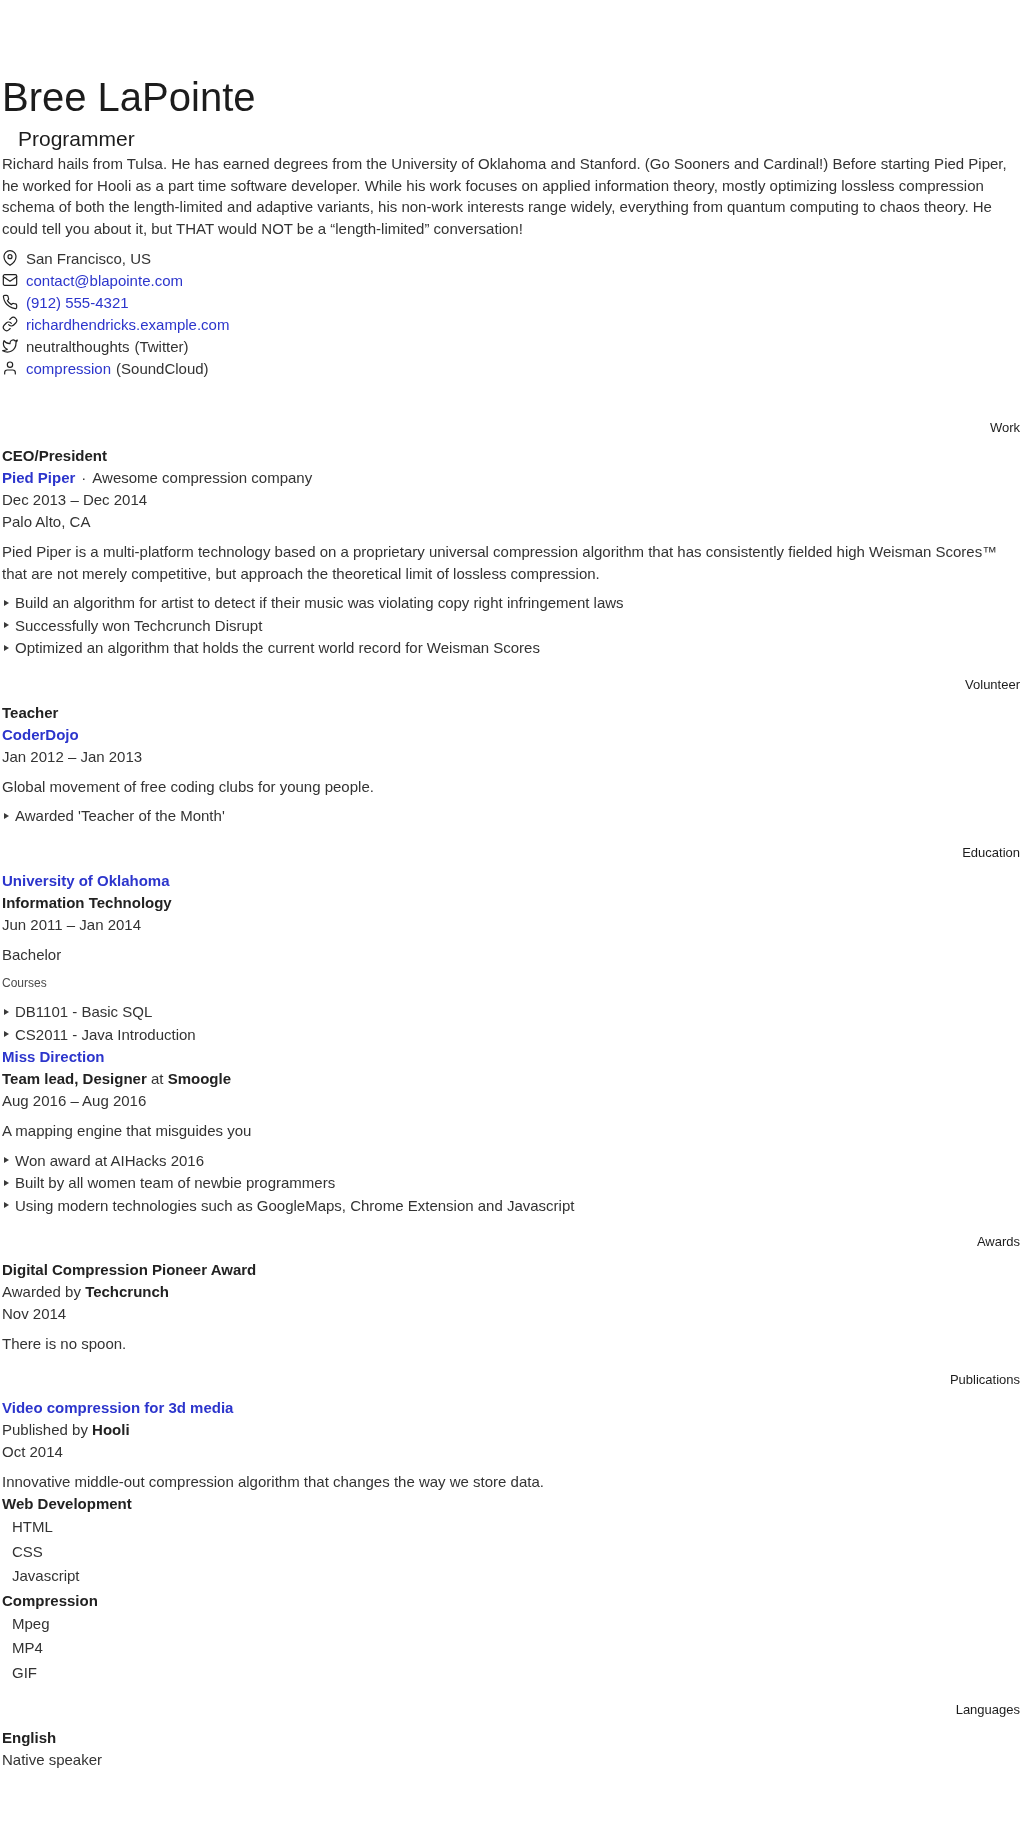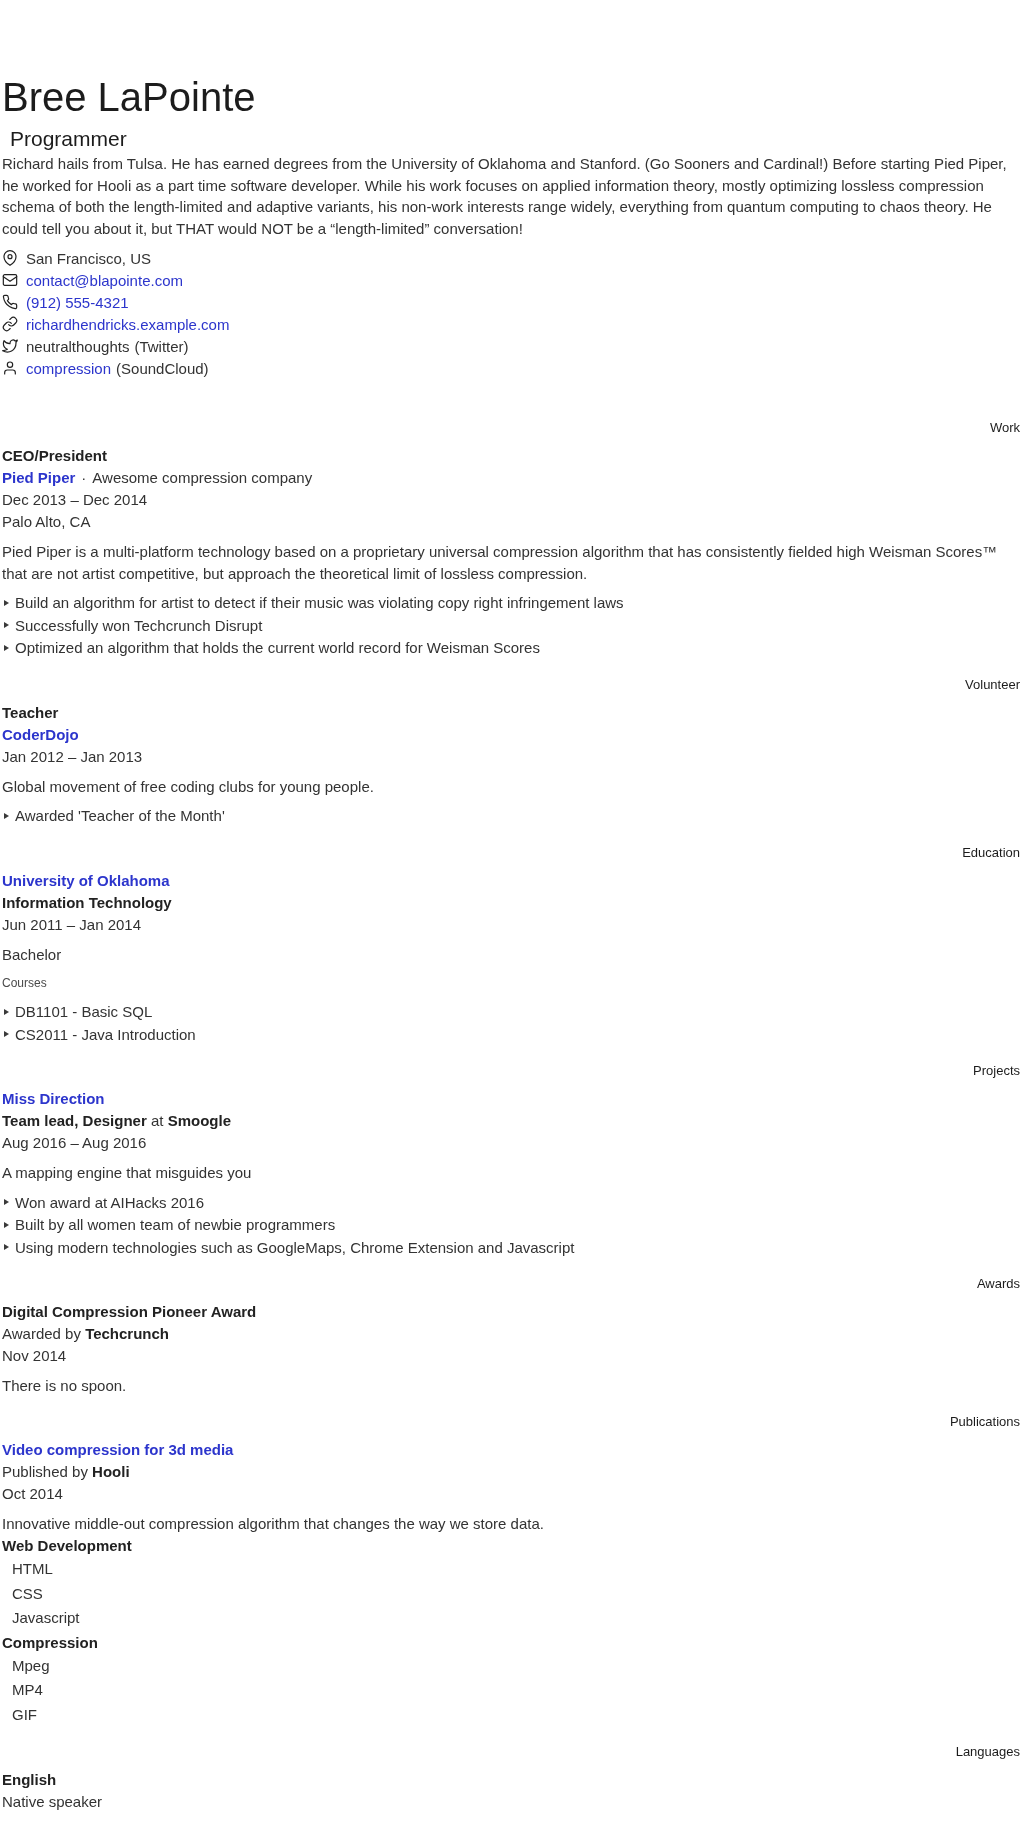--- a/index.html
+++ b/index.html
@@ -22,21 +22,21 @@
     font-size:40px;
     font-weight:400;
     color:var(--heading);
     margin:0;
     line-height:1.15;
   }
   .label{
     font-size:21px;
     font-weight:400;
     color:var(--heading);
-    margin:6px 8px 2px;
+    margin:6px 16px 2px;
     line-height:1.2;
   }
   .summary{
     margin:2px 0 8px;
     line-height:21.5px;
     color:var(--text);
   }
   .contact{
     list-style:none;
     margin:6px 0 0;
@@ -172,21 +172,21 @@
 </header>
 
 <section>
   <h3 class="section-heading first">Work</h3>
   <div class="line entry-title">CEO/President</div>
   <div class="line">
     <a class="link b">Pied Piper</a><span class="sep">·</span><span>Awesome compression company</span>
   </div>
   <div class="line">Dec 2013 – Dec 2014</div>
   <div class="line">Palo Alto, CA</div>
-  <p class="entry-summary">Pied Piper is a multi-platform technology based on a proprietary universal compression algorithm that has consistently fielded high Weisman Scores™ that are not artist competitive, but approach the theoretical limit of lossless compression.</p>
+  <p class="entry-summary">Pied Piper is a multi-platform technology based on a proprietary universal compression algorithm that has consistently fielded high Weisman Scores™ that are not merely competitive, but approach the theoretical limit of lossless compression.</p>
   <ul class="highlights">
     <li>Build an algorithm for artist to detect if their music was violating copy right infringement laws</li>
     <li>Successfully won Techcrunch Disrupt</li>
     <li>Optimized an algorithm that holds the current world record for Weisman Scores</li>
   </ul>
 </section>
 
 <section>
   <h3 class="section-heading">Volunteer</h3>
   <div class="line entry-title">Teacher</div>
@@ -209,21 +209,20 @@
   <div class="line">Jun 2011 – Jan 2014</div>
   <p class="entry-summary">Bachelor</p>
   <div class="small-label">Courses</div>
   <ul class="highlights">
     <li>DB1101 - Basic SQL</li>
     <li>CS2011 - Java Introduction</li>
   </ul>
 </section>
 
 <section>
-  <h3 class="section-heading">Projects</h3>
   <div class="line">
     <a class="link b">Miss Direction</a>
   </div>
   <div class="line">
     <span class="b">Team lead, Designer</span>
     <span>at</span>
     <span class="b">Smoogle</span>
   </div>
   <div class="line">Aug 2016 – Aug 2016</div>
   <p class="entry-summary">A mapping engine that misguides you</p>

